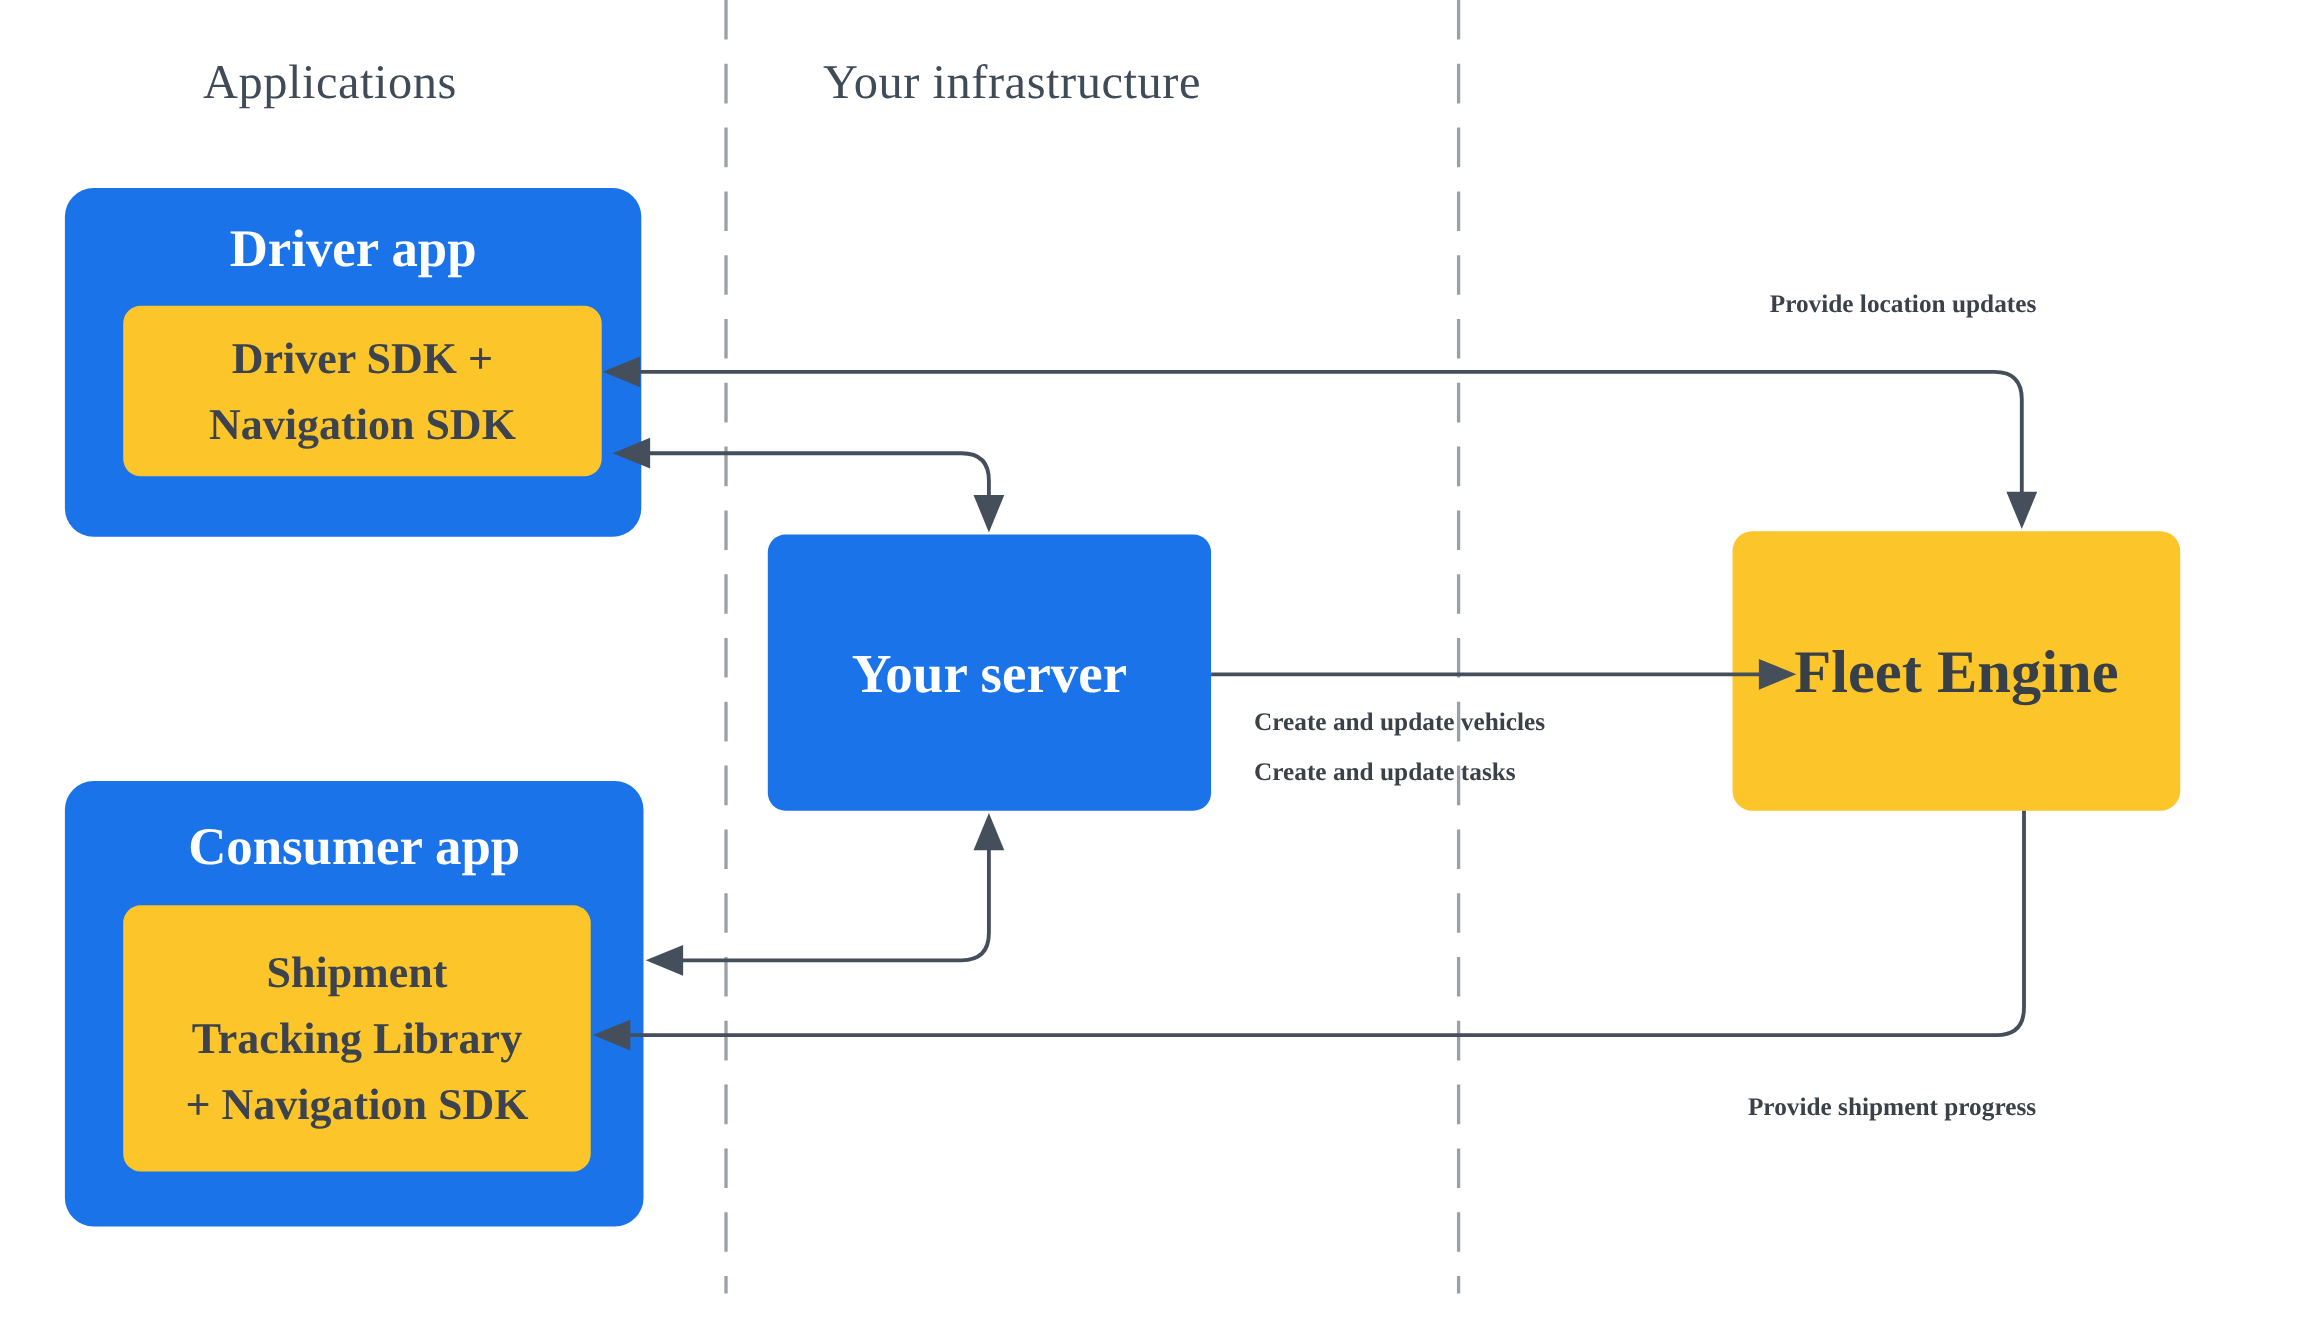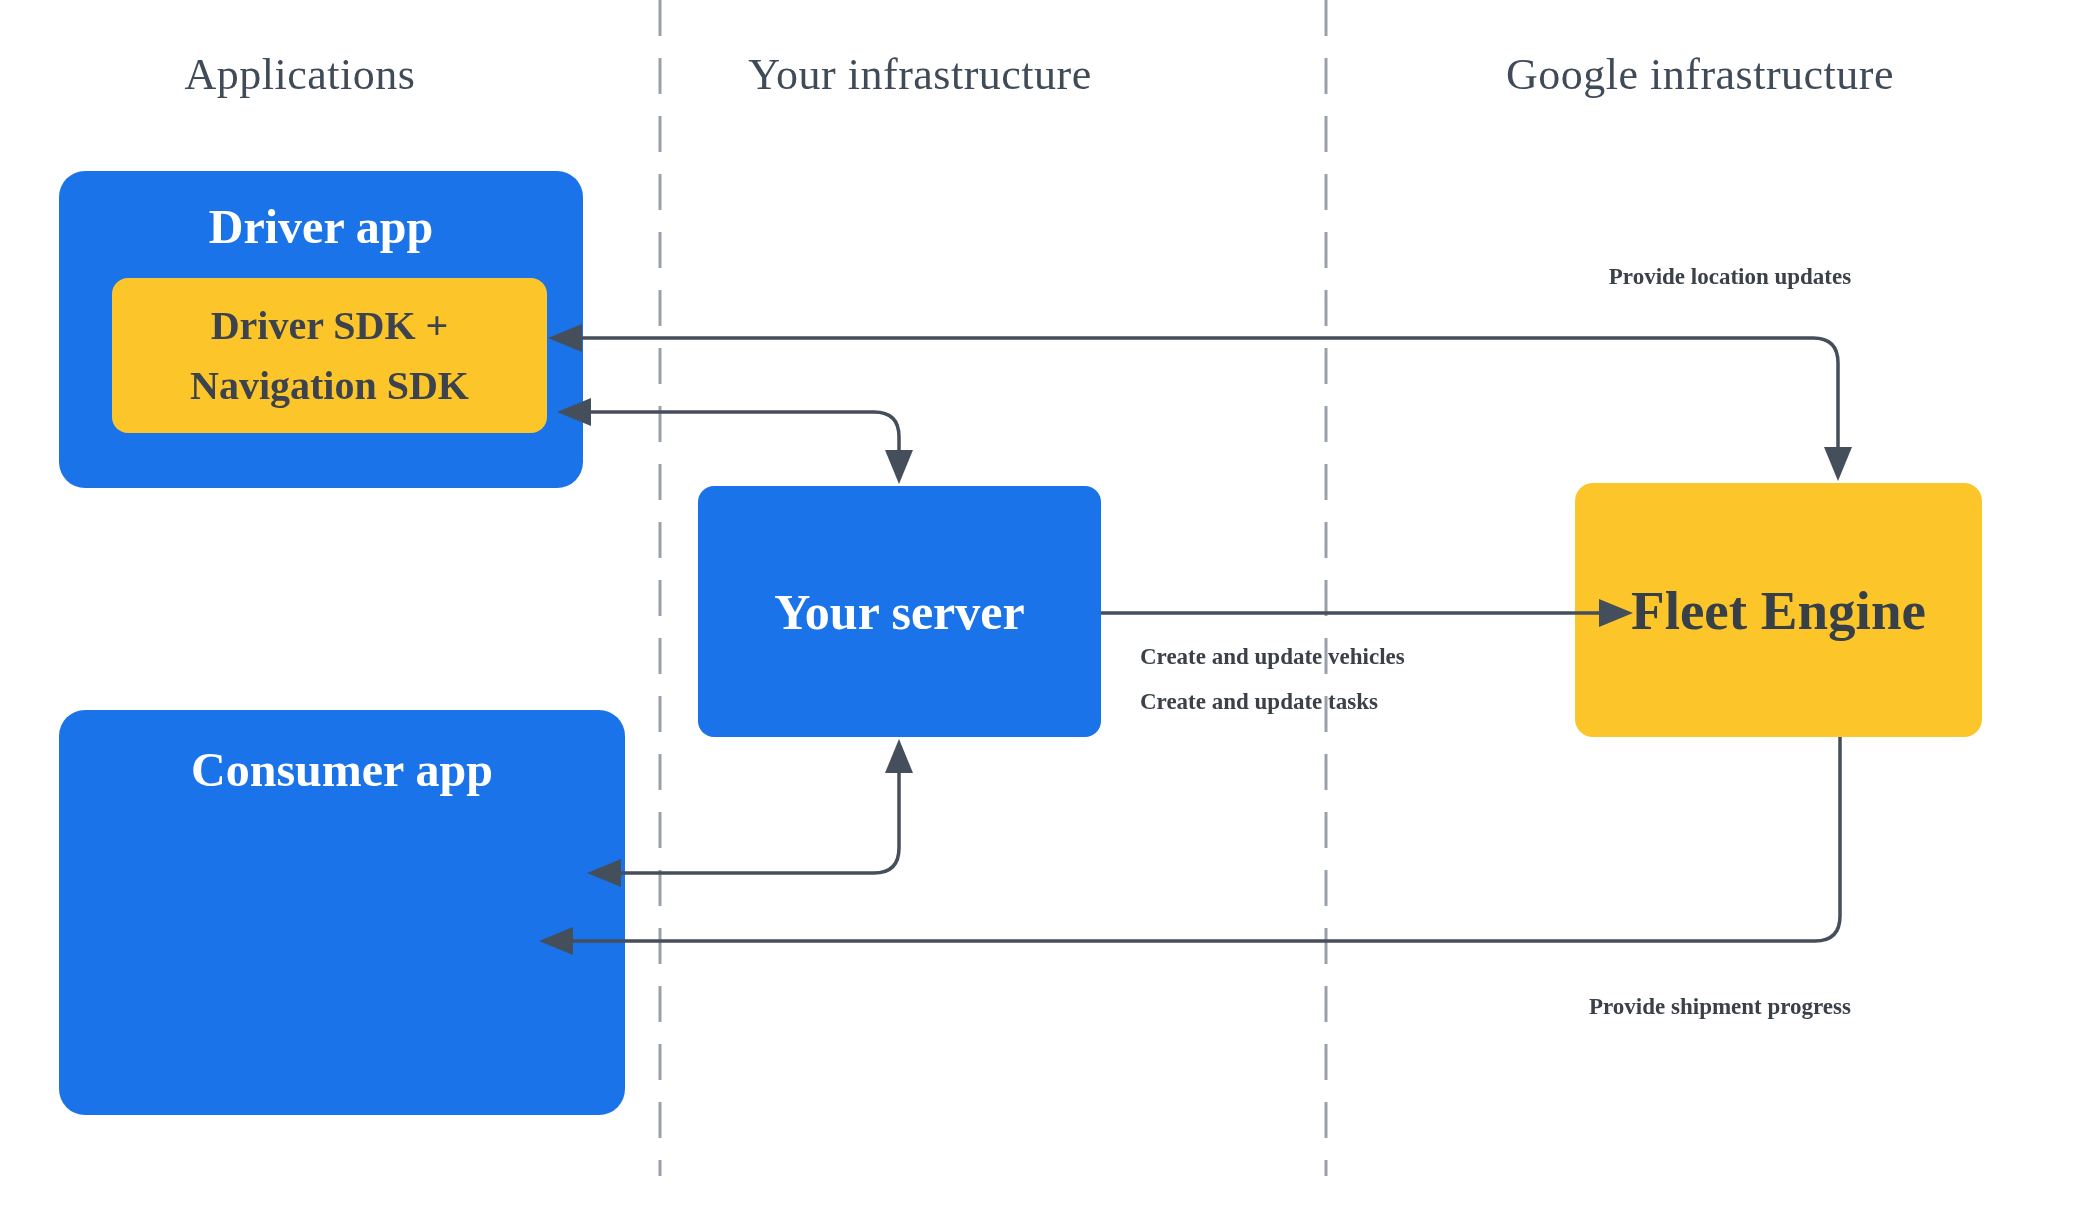--- a/index.html
+++ b/index.html
@@ -61,32 +61,36 @@
 
 <div class="canvas">
 
   <svg class="layer" viewBox="0 0 2089 1208">
     <line class="divider" x1="660" y1="0" x2="660" y2="1176"></line>
     <line class="divider" x1="1326" y1="0" x2="1326" y2="1176"></line>
   </svg>
 
   <div class="col-header" style="left:300px;">Applications</div>
   <div class="col-header" style="left:920px;">Your infrastructure</div>
-  <div class="col-header" style="left:1700px;">Google infrastructure</div>
 
   <div class="app-box" style="left:59px;top:153px;width:524px;height:317px;margin-top:18px;">
     <div class="app-title" style="top:28px;">Driver app</div>
     <div class="sdk-box" style="left:53px;top:107px;width:435px;height:155px;text-align:right;">
       <div>Driver SDK +</div>
       <div>Navigation SDK</div>
     </div>
   </div>
 
-  <div class="app-box" style="left:59px;top:710px;width:526px;height:405px;padding-left:40px;">
+  <div class="app-box" style="left:59px;top:710px;width:526px;height:405px;">
     <div class="app-title" style="top:32px;">Consumer app</div>
+    <div class="sdk-box" style="left:53px;top:113px;width:425px;height:242px;">
+      <div>Shipment</div>
+      <div>Tracking Library</div>
+      <div>+ Navigation SDK</div>
+    </div>
   </div>
 
   <div class="plain-box server-box" style="left:698px;top:486px;width:403px;height:251px;">
     <span>Your server</span>
   </div>
 
   <div class="plain-box engine-box" style="left:1575px;top:483px;width:407px;height:254px;">
     <span>Fleet Engine</span>
   </div>
 

